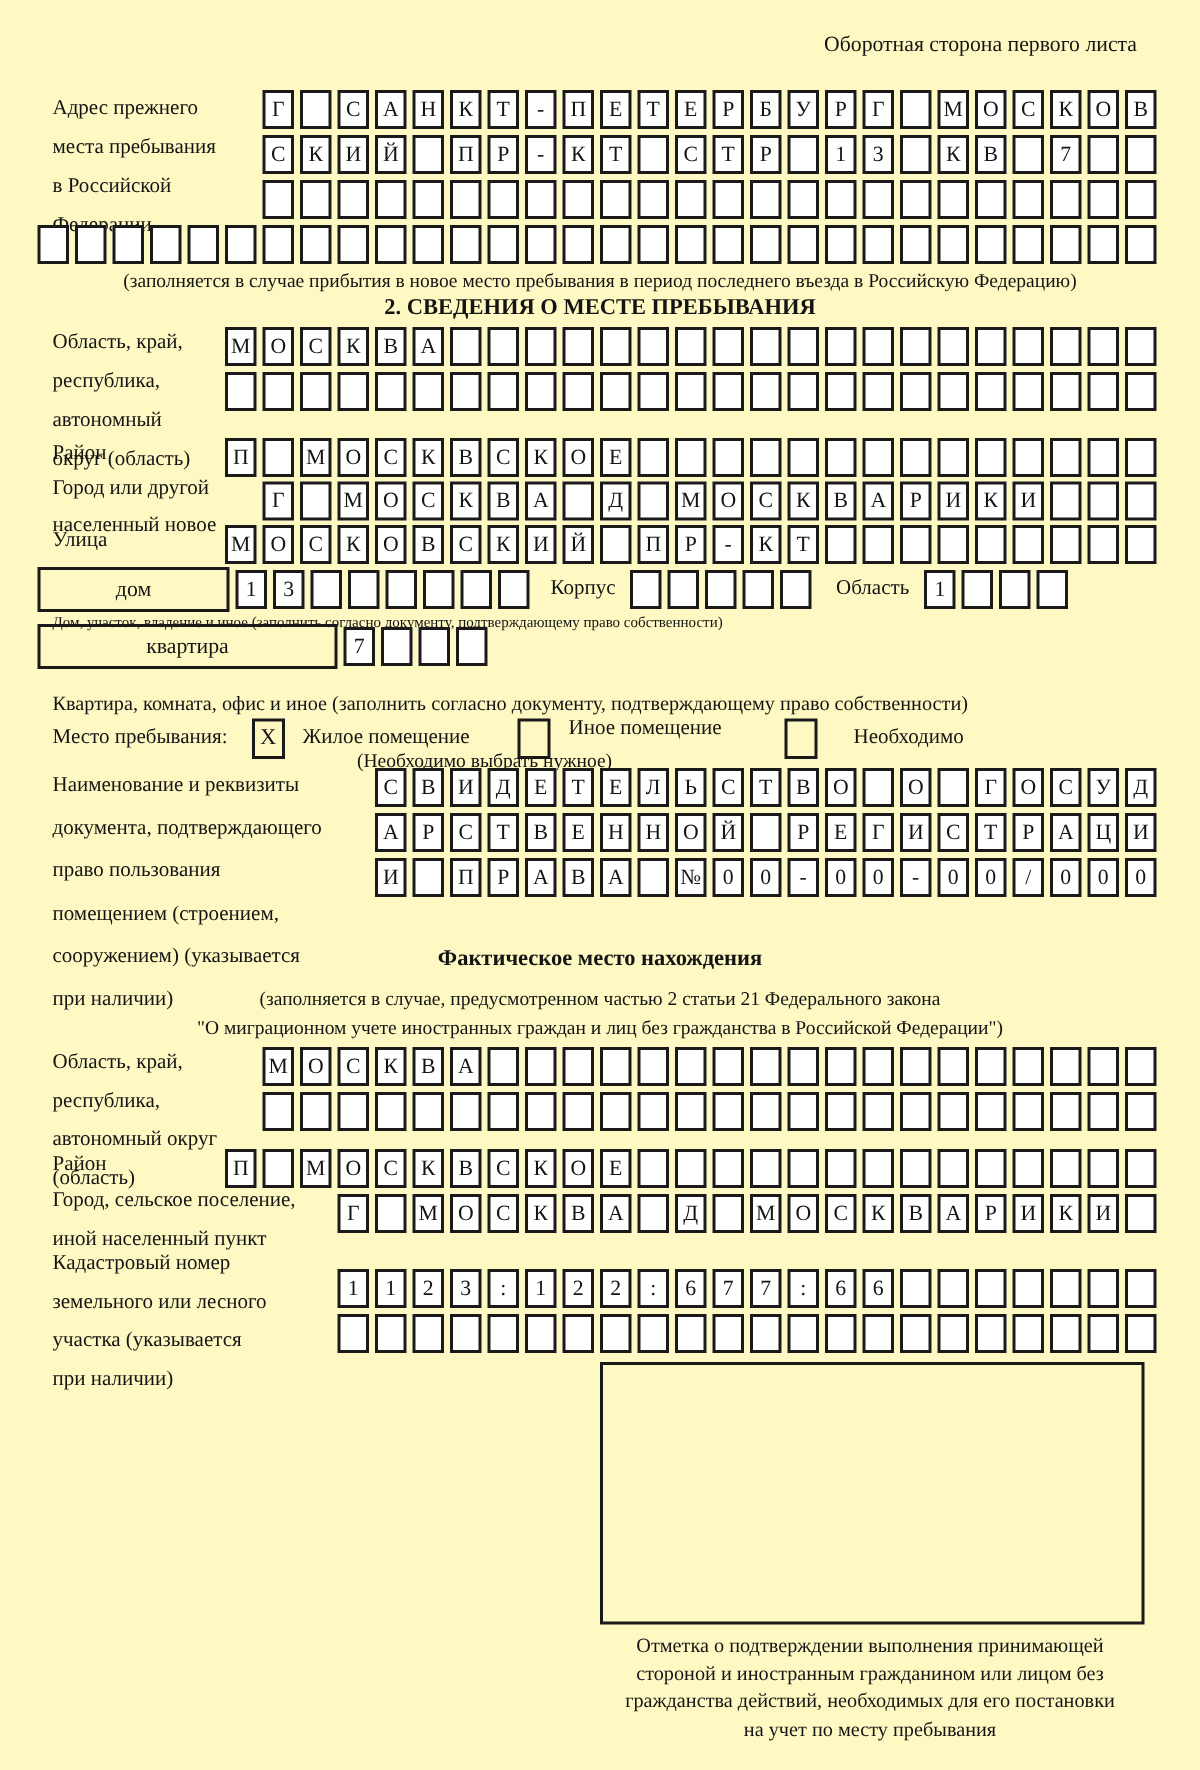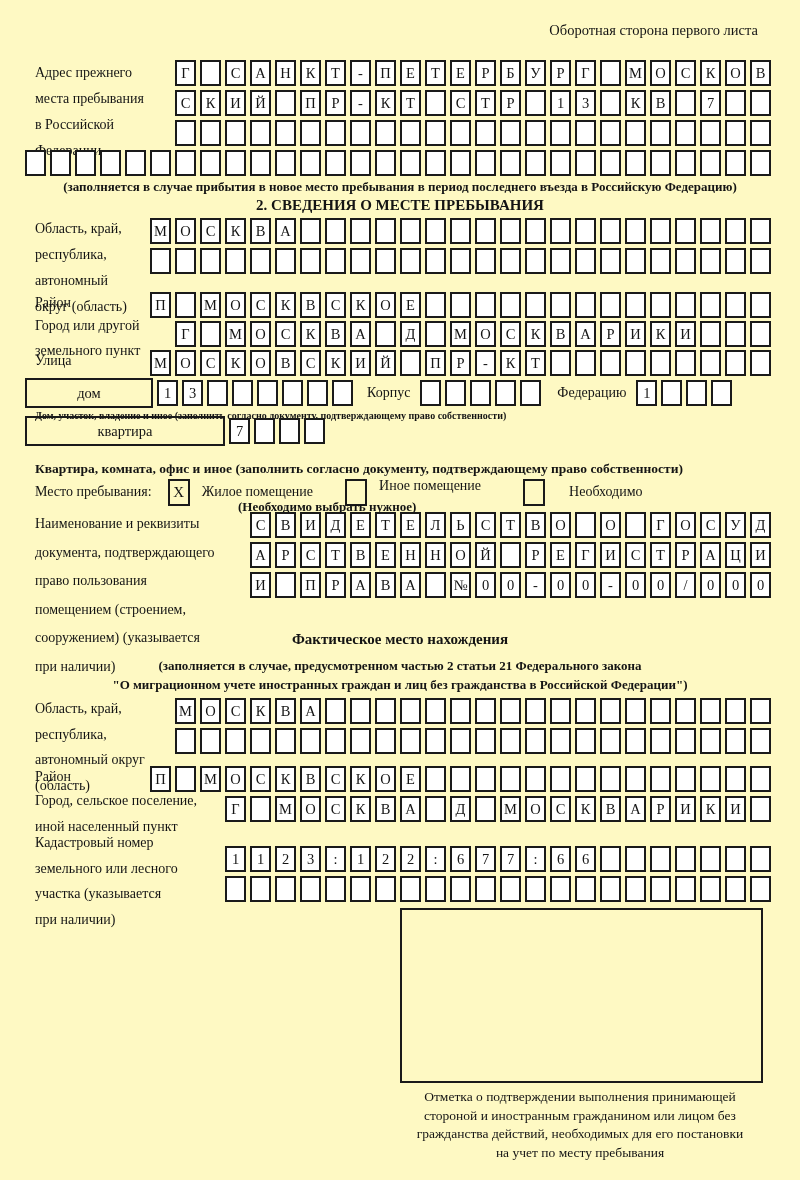--- a/index.html
+++ b/index.html
@@ -1,21 +1,21 @@
 <!DOCTYPE html>
 <html><head>
 <meta charset="utf-8">
 <style>
   html,body{margin:0;padding:0;background:#fff;}
   .page{position:relative;width:800px;height:1180px;background:#fef9c3;color:#141414;
         font-family:"Liberation Serif","DejaVu Serif",serif;overflow:hidden;}
   .corner{position:absolute;top:22px;right:42px;font-size:14.5px;}
   .lbl{position:absolute;font-size:14px;line-height:26px;white-space:pre-line;}
   .lbl.tight{line-height:25.5px;}
-  .note{position:absolute;font-size:13px;white-space:pre-line;font-weight:bold;}
+  .note{position:absolute;font-size:13px;white-space:pre-line;}
   .center{left:0;width:800px;text-align:center;}
   .sect-title{position:absolute;left:0;width:800px;text-align:center;
               font-size:15px;font-weight:bold;}
   .boxrow{position:absolute;left:25px;width:746px;display:flex;
           justify-content:flex-end;gap:4px;}
   .cells{display:flex;gap:4px;}
   .cell{box-sizing:border-box;flex:0 0 21px;width:21px;height:26px;
         border:2px solid #1a1a1a;display:flex;align-items:center;justify-content:center;
         font-size:14.5px;background:#fff;}
   .inline-row{position:absolute;display:flex;align-items:center;gap:4px;}
@@ -236,21 +236,21 @@
       <div class="cell"></div>
       <div class="cell"></div>
       <div class="cell"></div>
       <div class="cell"></div>
       <div class="cell"></div>
       <div class="cell"></div>
       <div class="cell"></div>
     </div>
 
   <div class="lbl" style="left:35px;top:313px;width:160px;line-height:25px;">Город или другой
-земельного пункт</div>
+населенный новое</div>
   <div class="boxrow" style="top:321px;">
       <div class="cell">Г</div>
       <div class="cell"></div>
       <div class="cell">М</div>
       <div class="cell">О</div>
       <div class="cell">С</div>
       <div class="cell">К</div>
       <div class="cell">В</div>
       <div class="cell">А</div>
       <div class="cell"></div>
@@ -313,21 +313,21 @@
         <div class="cell"></div>
       </div>
     <span class="inl-lbl" style="margin:0 6px 0 10px;">Корпус</span>
     <div class="cells">
         <div class="cell"></div>
         <div class="cell"></div>
         <div class="cell"></div>
         <div class="cell"></div>
         <div class="cell"></div>
       </div>
-    <span class="inl-lbl" style="margin:0 6px 0 12px;">Федерацию</span>
+    <span class="inl-lbl" style="margin:0 6px 0 12px;">Область</span>
     <div class="cells">
         <div class="cell">1</div>
         <div class="cell"></div>
         <div class="cell"></div>
         <div class="cell"></div>
       </div>
   </div>
   <div class="note" style="left:35px;top:410px;font-size:10px;text-align:right;">Дом, участок, владение и иное (заполнить согласно документу, подтверждающему право собственности)</div>
 
   <div class="inline-row" style="left:25px;top:416px;">

